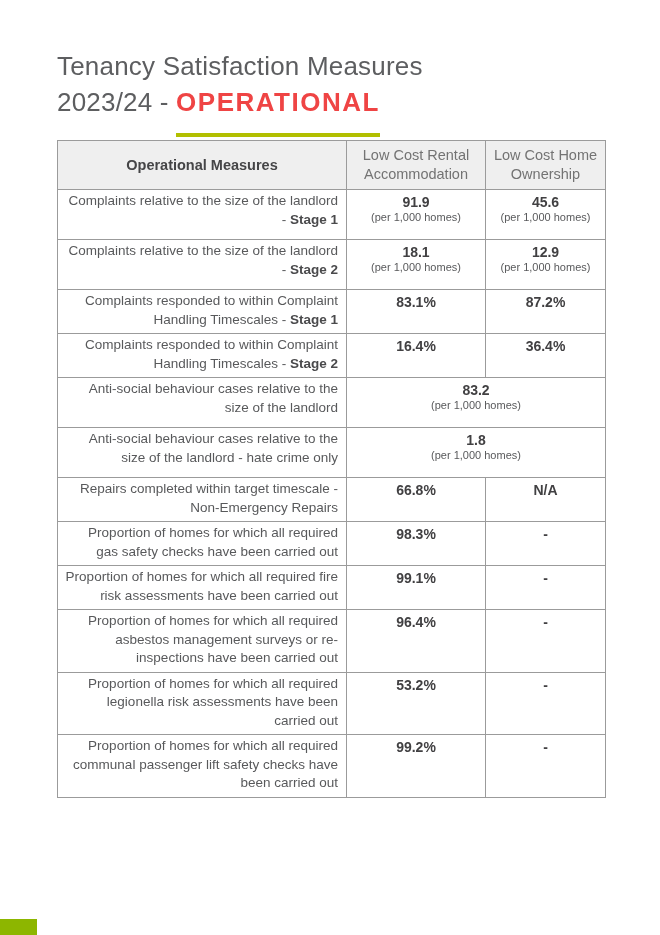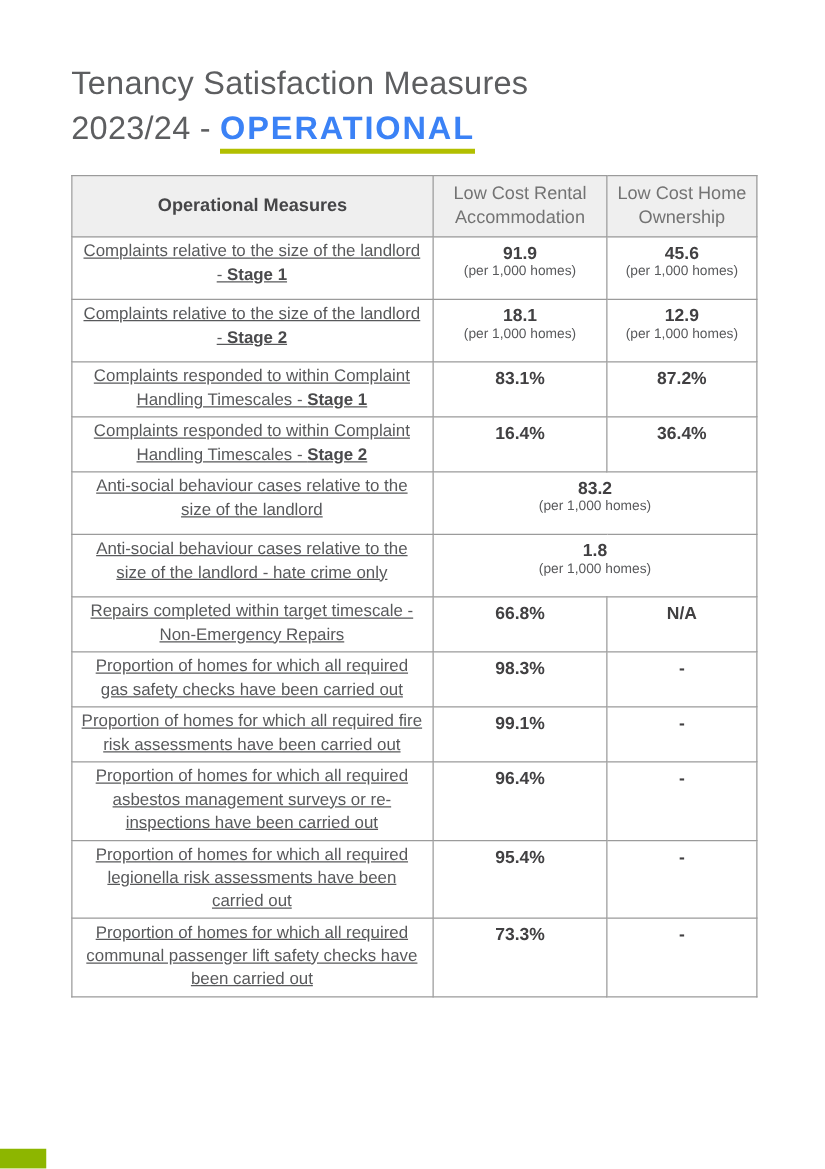--- a/index.html
+++ b/index.html
@@ -22,23 +22,23 @@
     font-size: 26px;
     line-height: 36px;
     font-weight: 500;
     letter-spacing: 0.2px;
     white-space: nowrap;
   }
   .title-highlight {
     display: inline-block;
     font-weight: 700;
     letter-spacing: 1.5px;
-    color: #3b82f6;
+    color: #ef4444;
     border-bottom: 4px solid var(--accent, #b2bf00);
-    padding-bottom: 2px;
+    padding-bottom: 16px;
     line-height: 30px;
   }
   table.measures {
     position: absolute;
     left: 57px;
     top: 140px;
     width: 548px;
     border-collapse: collapse;
     table-layout: fixed;
   }
@@ -59,22 +59,21 @@
   .measures thead th.first-col {
     font-weight: 700;
     color: #454547;
   }
   .measures td.label {
     font-size: 13.5px;
     color: #58595b;
     line-height: 18.5px;
     padding: 2px 8px 4px 7px;
     vertical-align: top;
-    text-align: center;
-    text-decoration: underline;
+    text-align: right;
   }
   .measures td.val {
     text-align: center;
     vertical-align: top;
     padding: 4px 2px 15px 2px;
   }
   .v {
     font-size: 14px;
     font-weight: 700;
     color: #414042;
@@ -208,30 +207,30 @@
           <td class="val">
             <div class="v">96.4%</div>
           </td>
           <td class="val">
             <div class="v">-</div>
           </td>
         </tr>
         <tr>
           <td class="label"><span>Proportion of homes for which all required legionella risk assessments have been carried out</span></td>
           <td class="val">
-            <div class="v">95.4%</div>
+            <div class="v">53.2%</div>
           </td>
           <td class="val">
             <div class="v">-</div>
           </td>
         </tr>
         <tr>
           <td class="label"><span>Proportion of homes for which all required communal passenger lift safety checks have been carried out</span></td>
           <td class="val">
-            <div class="v">73.3%</div>
+            <div class="v">99.2%</div>
           </td>
           <td class="val">
             <div class="v">-</div>
           </td>
         </tr>
       </tbody>
   </table>
 
   <div class="footer-mark"></div>
 

